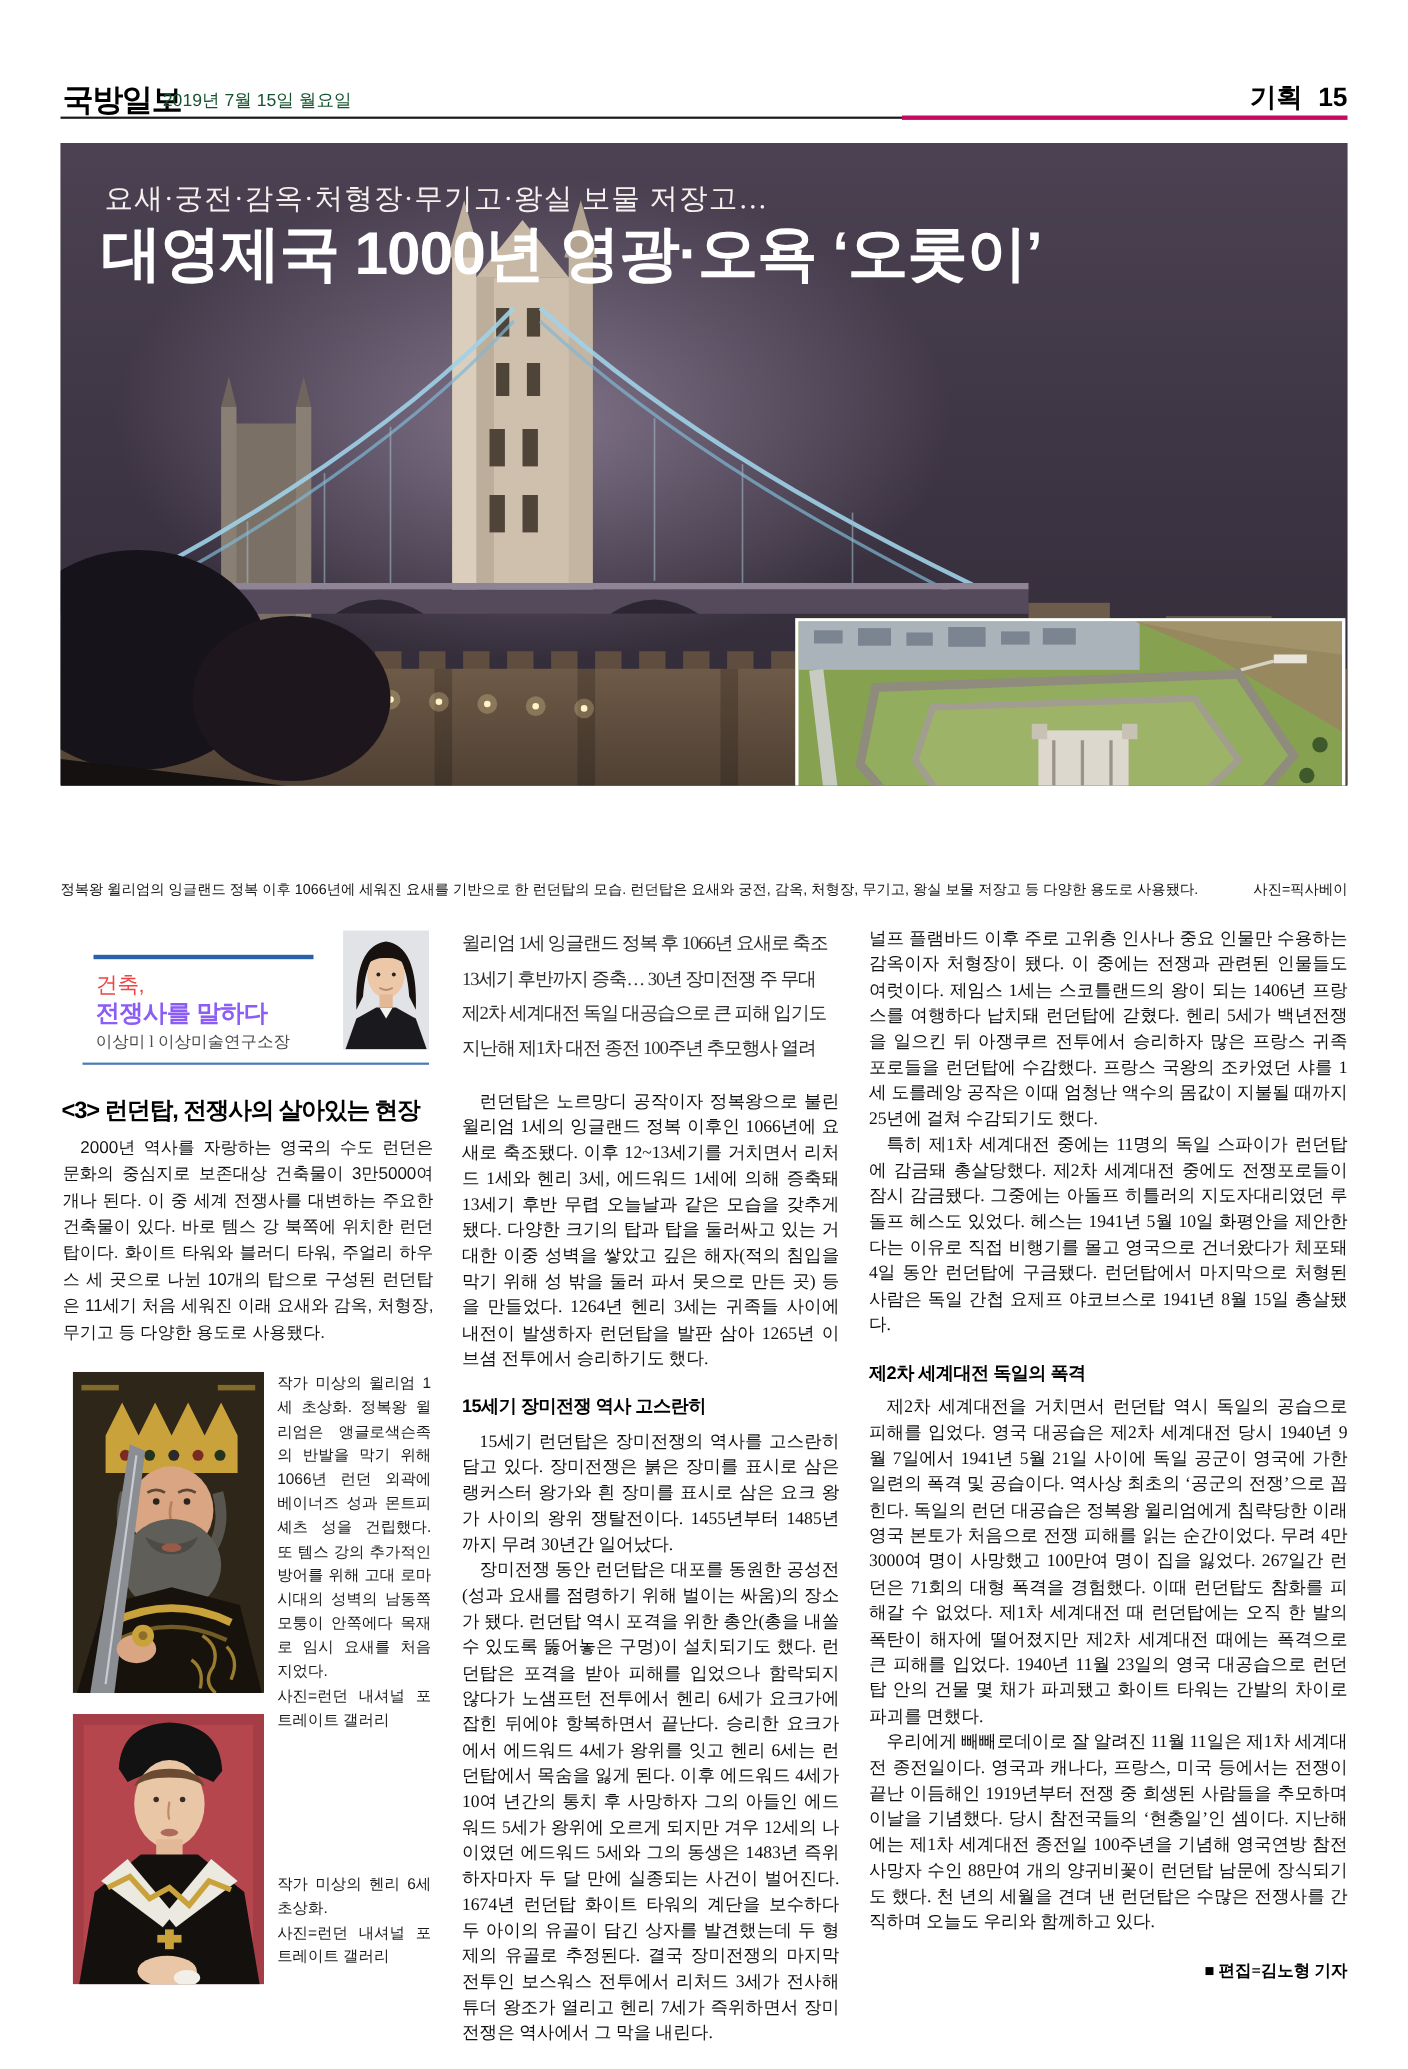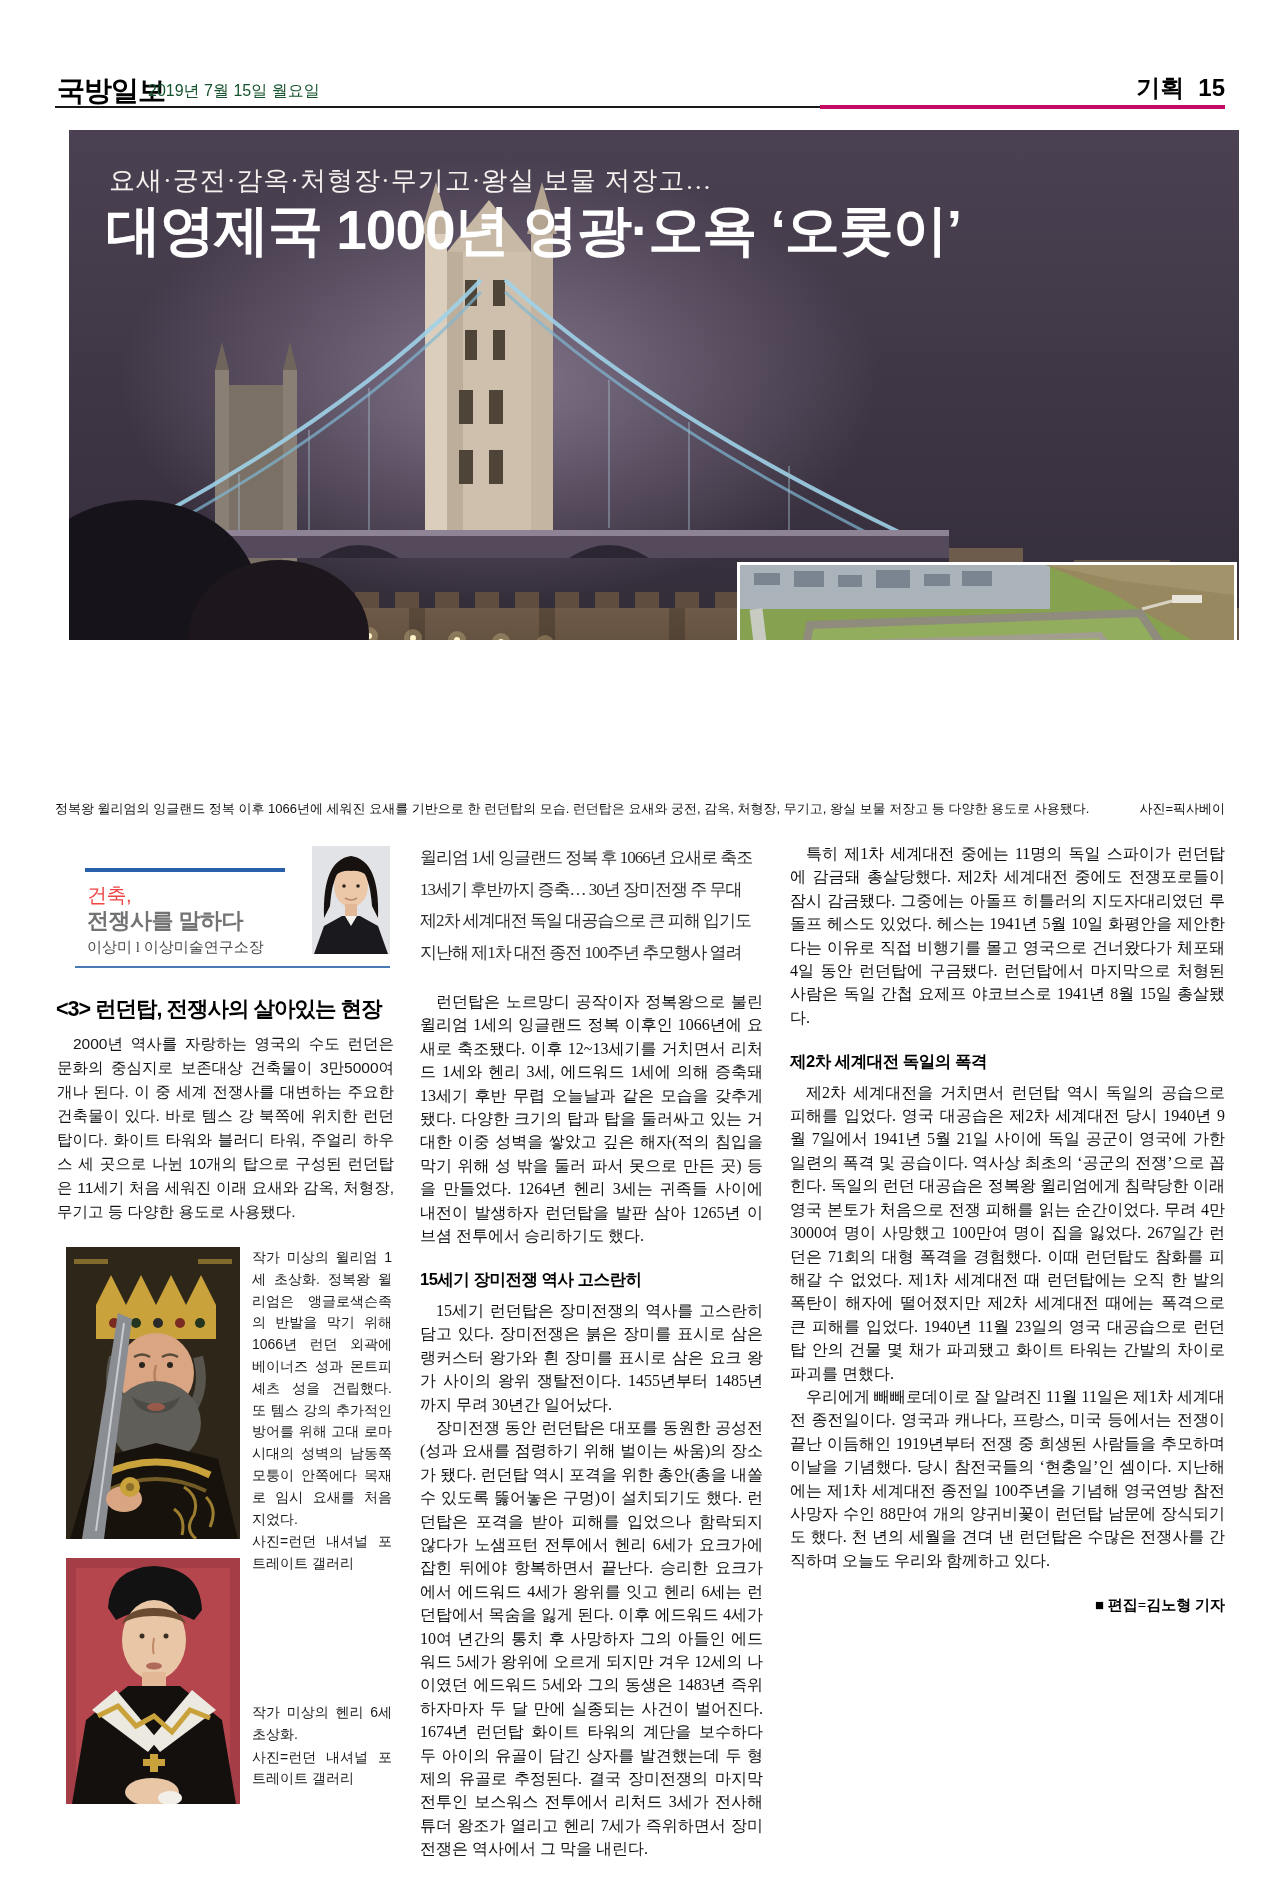--- a/index.html
+++ b/index.html
@@ -9,36 +9,36 @@
   }
   .serif{font-family:"Liberation Serif",serif;}
   
   .masthead{position:absolute;left:57px;top:72px;font-size:28px;font-weight:bold;letter-spacing:-1px;color:#000;}
   .head-date{position:absolute;left:148px;top:81px;font-size:16px;color:#14532d;}
   .head-right{position:absolute;right:55px;top:72px;font-size:24px;font-weight:bold;color:#000;}
   .head-right .pgno{margin-left:14px;font-weight:bold;}
   .rule-black{position:absolute;left:55px;top:106px;width:765px;height:2px;background:#1a1a1a;}
   .rule-magenta{position:absolute;left:820px;top:105px;width:405px;height:4px;background:#c50a64;}
   
-  .hero{position:absolute;left:69px;top:130px;width:1170px;height:510px;background:#404040;overflow:hidden;}
+  .hero{position:absolute;left:55px;top:130px;width:1170px;height:584px;background:#404040;overflow:hidden;}
   .hero svg{position:absolute;left:0;top:0;}
   .kicker{position:absolute;left:40px;top:33px;font-size:26px;color:#f4f1ee;letter-spacing:1px;}
   .headline{position:absolute;left:37px;top:64px;font-size:55px;font-weight:bold;color:#ffffff;letter-spacing:-1px;}
   .inset{position:absolute;left:668px;top:432px;width:494px;height:219px;border:3px solid #fff;background:#8aa254;}
   .inset-caption{position:absolute;right:10px;bottom:8px;font-size:16px;font-weight:bold;color:#fff;
     text-shadow:-1px 0 #333,1px 0 #333,0 -1px #333,0 1px #333,1px 1px 2px #000;}
   
   .photo-caption-bar{position:absolute;left:55px;top:799px;width:1170px;display:flex;font-size:13px;line-height:20px;color:#111;}
   .photo-caption-bar .cap{flex:1;}
   .photo-caption-bar .credit{margin-left:24px;white-space:nowrap;color:#111;}
   
   .author-box{position:absolute;left:75px;top:846px;width:315px;height:120px;border-bottom:2px solid #4a7ab5;}
   .author-top-line{position:absolute;left:10px;top:22px;width:200px;height:4px;background:#2a5fab;}
   .author-l1{position:absolute;left:12px;top:36px;font-size:20px;color:#ef4444;letter-spacing:-0.5px;}
-  .author-l2{position:absolute;left:12px;top:60px;font-size:22px;font-weight:bold;color:#737373;letter-spacing:-0.5px;}
+  .author-l2{position:absolute;left:12px;top:60px;font-size:22px;font-weight:bold;color:#8b5cf6;letter-spacing:-0.5px;}
   .author-l3{position:absolute;left:12px;top:92px;font-size:15px;color:#4a4a4a;font-family:Liberation Serif, serif;}
   .author-photo{position:absolute;right:0;top:0;width:78px;height:108px;background:#e2e3e6;overflow:hidden;}
   .episode-title{position:absolute;left:56px;top:994px;width:340px;font-size:21.5px;font-weight:bold;color:#000;letter-spacing:-1px;}
   .intro{position:absolute;left:57px;top:1032px;width:337px;font-size:15.5px;line-height:24px;text-align:justify;color:#151515;}
   .intro p{margin:0;text-indent:16px;}
   figure{margin:0;}
   .portrait1-img{position:absolute;left:66px;top:1247px;width:174px;height:292px;overflow:hidden;}
   .portrait1-cap{position:absolute;left:252px;top:1247px;width:140px;font-size:14px;line-height:21.8px;text-align:justify;color:#1a1a1a;}
   .portrait2-img{position:absolute;left:66px;top:1558px;width:174px;height:246px;overflow:hidden;}
   .portrait2-cap{position:absolute;left:252px;top:1702px;width:140px;font-size:14px;line-height:21.8px;text-align:justify;color:#1a1a1a;}
@@ -350,19 +350,20 @@
     <p>런던탑은 노르망디 공작이자 정복왕으로 불린 윌리엄 1세의 잉글랜드 정복 이후인 1066년에 요새로 축조됐다. 이후 12~13세기를 거치면서 리처드 1세와 헨리 3세, 에드워드 1세에 의해 증축돼 13세기 후반 무렵 오늘날과 같은 모습을 갖추게 됐다. 다양한 크기의 탑과 탑을 둘러싸고 있는 거대한 이중 성벽을 쌓았고 깊은 해자(적의 침입을 막기 위해 성 밖을 둘러 파서 못으로 만든 곳) 등을 만들었다. 1264년 헨리 3세는 귀족들 사이에 내전이 발생하자 런던탑을 발판 삼아 1265년 이브셤 전투에서 승리하기도 했다.</p>
     <div class="subhead">15세기 장미전쟁 역사 고스란히</div>
     <p>15세기 런던탑은 장미전쟁의 역사를 고스란히 담고 있다. 장미전쟁은 붉은 장미를 표시로 삼은 랭커스터 왕가와 흰 장미를 표시로 삼은 요크 왕가 사이의 왕위 쟁탈전이다. 1455년부터 1485년까지 무려 30년간 일어났다.</p>
     <p>장미전쟁 동안 런던탑은 대포를 동원한 공성전(성과 요새를 점령하기 위해 벌이는 싸움)의 장소가 됐다. 런던탑 역시 포격을 위한 총안(총을 내쏠 수 있도록 뚫어놓은 구멍)이 설치되기도 했다. 런던탑은 포격을 받아 피해를 입었으나 함락되지 않다가 노샘프턴 전투에서 헨리 6세가 요크가에 잡힌 뒤에야 항복하면서 끝난다. 승리한 요크가에서 에드워드 4세가 왕위를 잇고 헨리 6세는 런던탑에서 목숨을 잃게 된다. 이후 에드워드 4세가 10여 년간의 통치 후 사망하자 그의 아들인 에드워드 5세가 왕위에 오르게 되지만 겨우 12세의 나이였던 에드워드 5세와 그의 동생은 1483년 즉위하자마자 두 달 만에 실종되는 사건이 벌어진다. 1674년 런던탑 화이트 타워의 계단을 보수하다 두 아이의 유골이 담긴 상자를 발견했는데 두 형제의 유골로 추정된다. 결국 장미전쟁의 마지막 전투인 보스워스 전투에서 리처드 3세가 전사해 튜더 왕조가 열리고 헨리 7세가 즉위하면서 장미전쟁은 역사에서 그 막을 내린다.</p>
 
   </div>
 </div>
 
 <div class="col3">
   <div class="bodytext">
+    <p class="noindent">널프 플램바드 이후 주로 고위층 인사나 중요 인물만 수용하는 감옥이자 처형장이 됐다. 이 중에는 전쟁과 관련된 인물들도 여럿이다. 제임스 1세는 스코틀랜드의 왕이 되는 1406년 프랑스를 여행하다 납치돼 런던탑에 갇혔다. 헨리 5세가 백년전쟁을 일으킨 뒤 아쟁쿠르 전투에서 승리하자 많은 프랑스 귀족 포로들을 런던탑에 수감했다. 프랑스 국왕의 조카였던 샤를 1세 도를레앙 공작은 이때 엄청난 액수의 몸값이 지불될 때까지 25년에 걸쳐 수감되기도 했다.</p>
     <p>특히 제1차 세계대전 중에는 11명의 독일 스파이가 런던탑에 감금돼 총살당했다. 제2차 세계대전 중에도 전쟁포로들이 잠시 감금됐다. 그중에는 아돌프 히틀러의 지도자대리였던 루돌프 헤스도 있었다. 헤스는 1941년 5월 10일 화평안을 제안한다는 이유로 직접 비행기를 몰고 영국으로 건너왔다가 체포돼 4일 동안 런던탑에 구금됐다. 런던탑에서 마지막으로 처형된 사람은 독일 간첩 요제프 야코브스로 1941년 8월 15일 총살됐다.</p>
     <div class="subhead">제2차 세계대전 독일의 폭격</div>
     <p>제2차 세계대전을 거치면서 런던탑 역시 독일의 공습으로 피해를 입었다. 영국 대공습은 제2차 세계대전 당시 1940년 9월 7일에서 1941년 5월 21일 사이에 독일 공군이 영국에 가한 일련의 폭격 및 공습이다. 역사상 최초의 ‘공군의 전쟁’으로 꼽힌다. 독일의 런던 대공습은 정복왕 윌리엄에게 침략당한 이래 영국 본토가 처음으로 전쟁 피해를 읽는 순간이었다. 무려 4만3000여 명이 사망했고 100만여 명이 집을 잃었다. 267일간 런던은 71회의 대형 폭격을 경험했다. 이때 런던탑도 참화를 피해갈 수 없었다. 제1차 세계대전 때 런던탑에는 오직 한 발의 폭탄이 해자에 떨어졌지만 제2차 세계대전 때에는 폭격으로 큰 피해를 입었다. 1940년 11월 23일의 영국 대공습으로 런던탑 안의 건물 몇 채가 파괴됐고 화이트 타워는 간발의 차이로 파괴를 면했다.</p>
     <p>우리에게 빼빼로데이로 잘 알려진 11월 11일은 제1차 세계대전 종전일이다. 영국과 캐나다, 프랑스, 미국 등에서는 전쟁이 끝난 이듬해인 1919년부터 전쟁 중 희생된 사람들을 추모하며 이날을 기념했다. 당시 참전국들의 ‘현충일’인 셈이다. 지난해에는 제1차 세계대전 종전일 100주년을 기념해 영국연방 참전 사망자 수인 88만여 개의 양귀비꽃이 런던탑 남문에 장식되기도 했다. 천 년의 세월을 견뎌 낸 런던탑은 수많은 전쟁사를 간직하며 오늘도 우리와 함께하고 있다.</p>
     <div class="byline">■ 편집=김노형 기자</div>
   </div>
 </div>
 
 </body></html>

